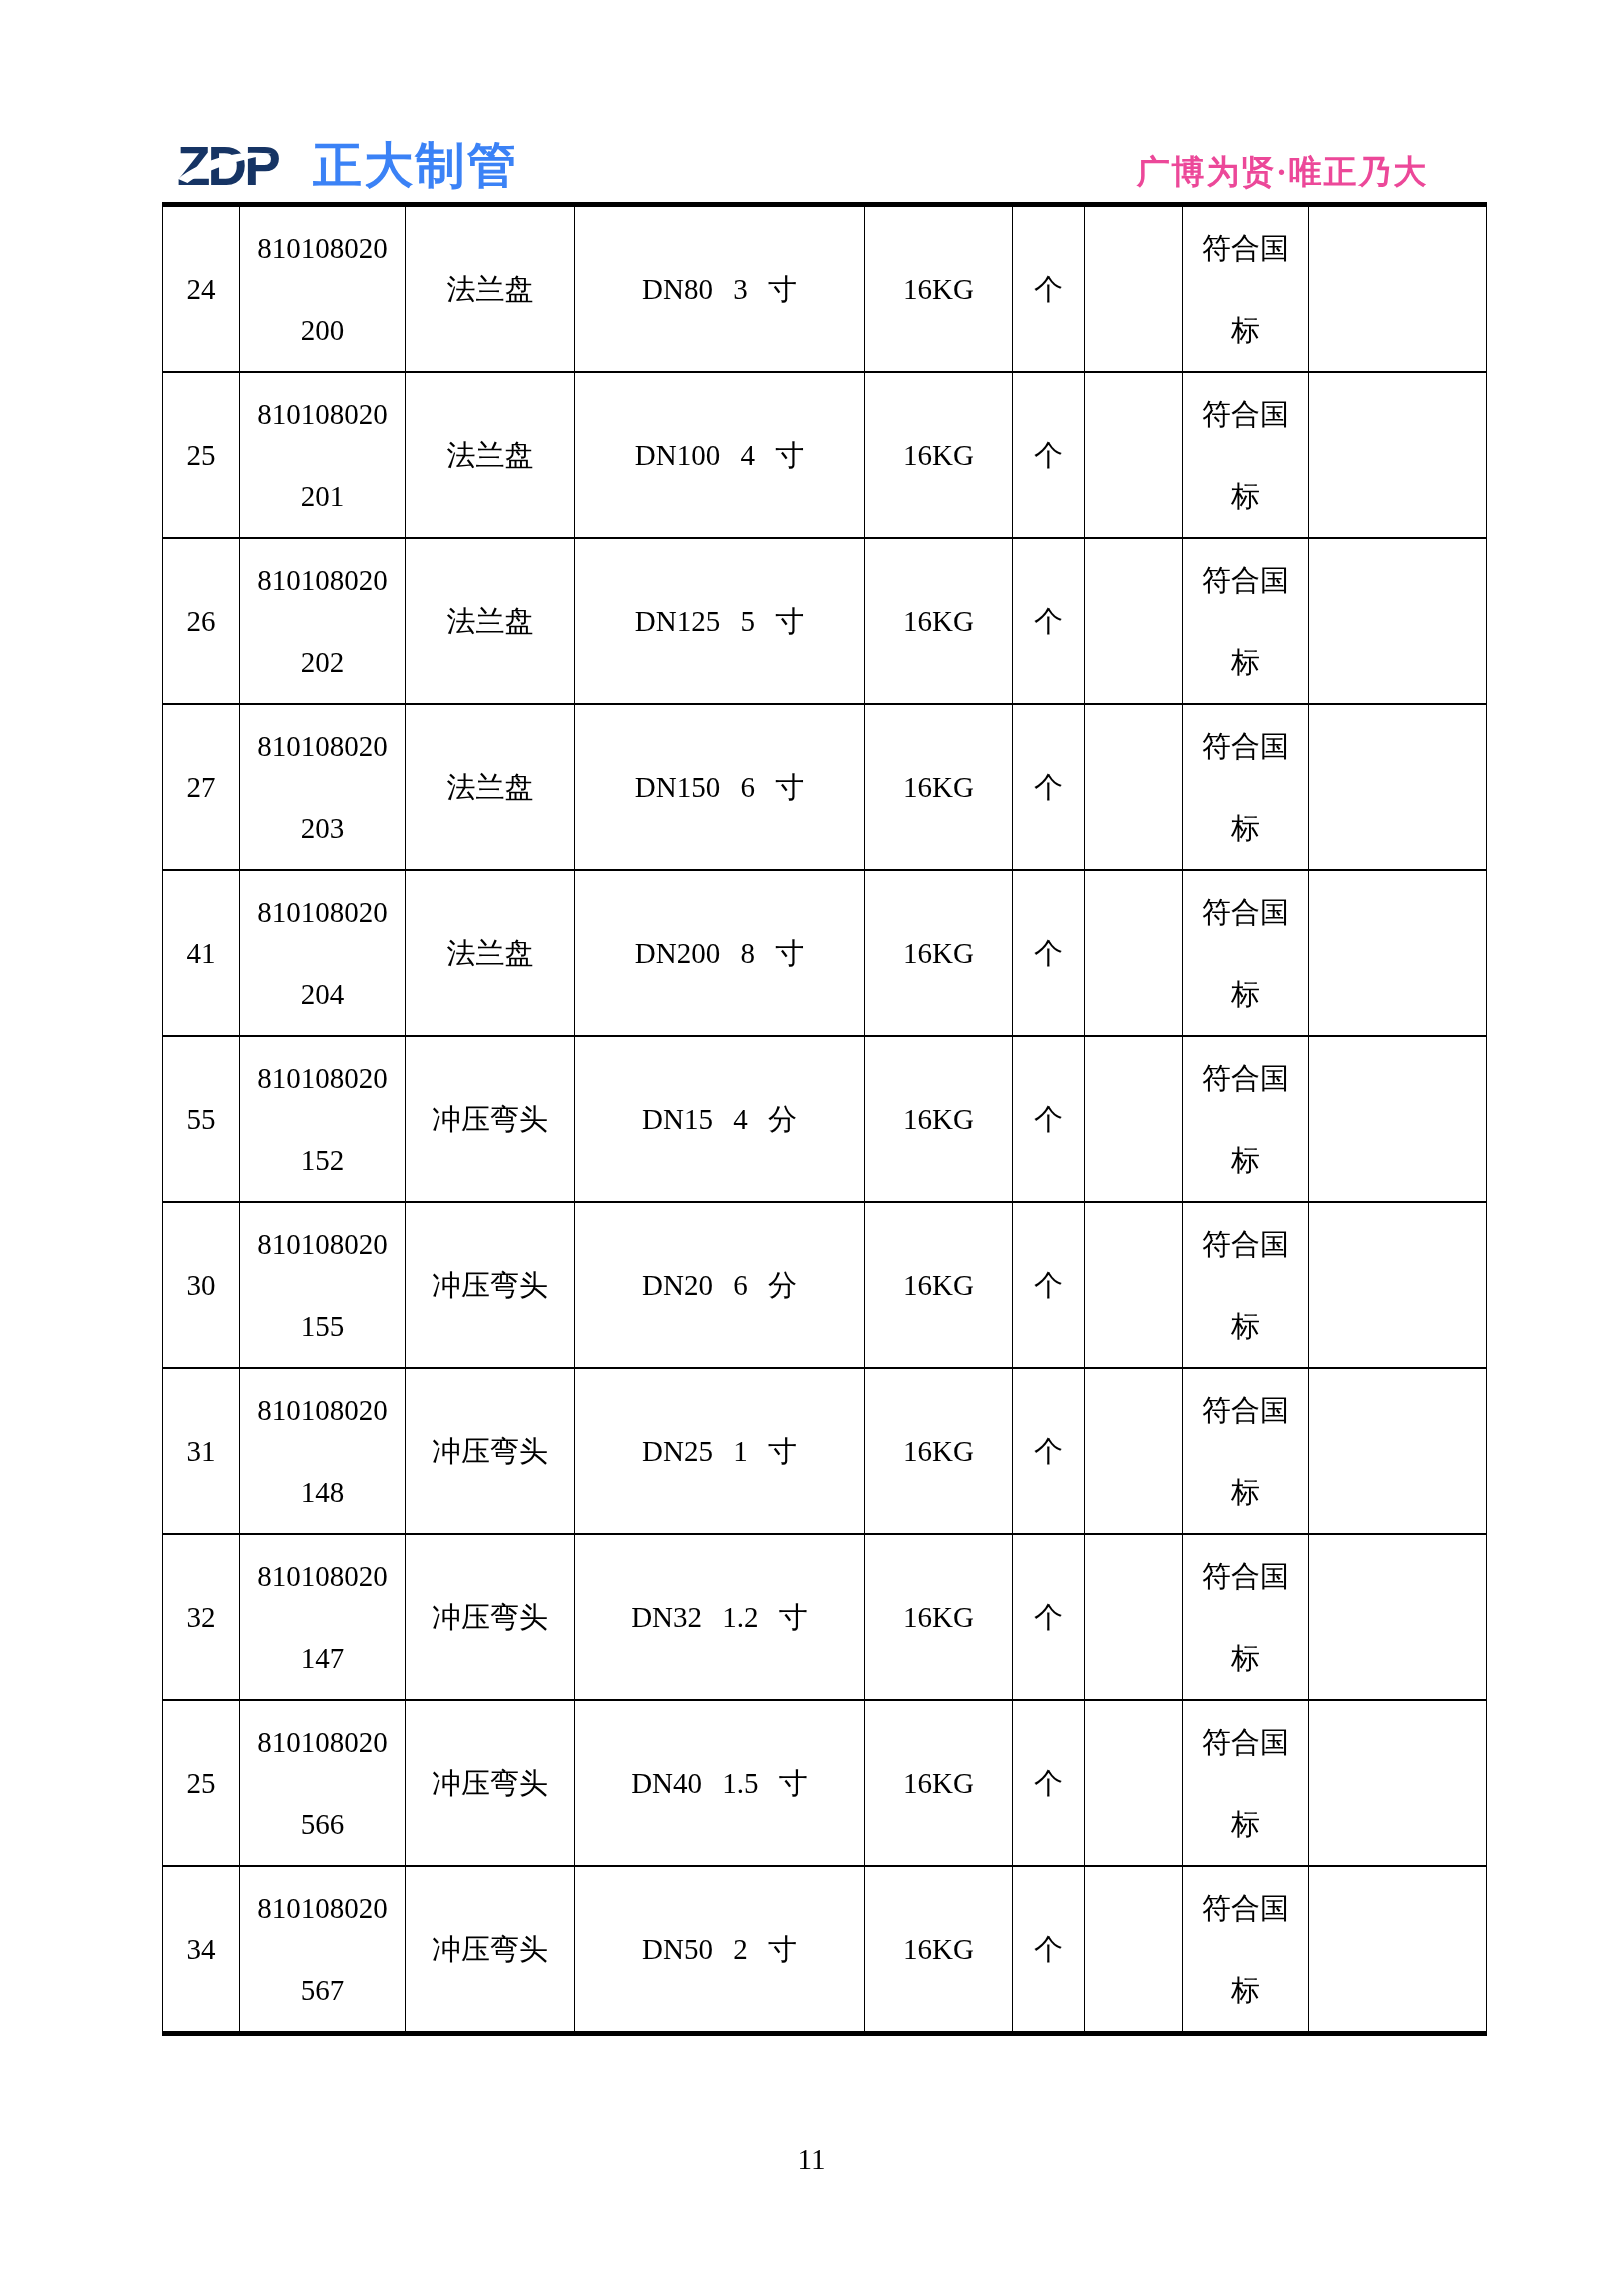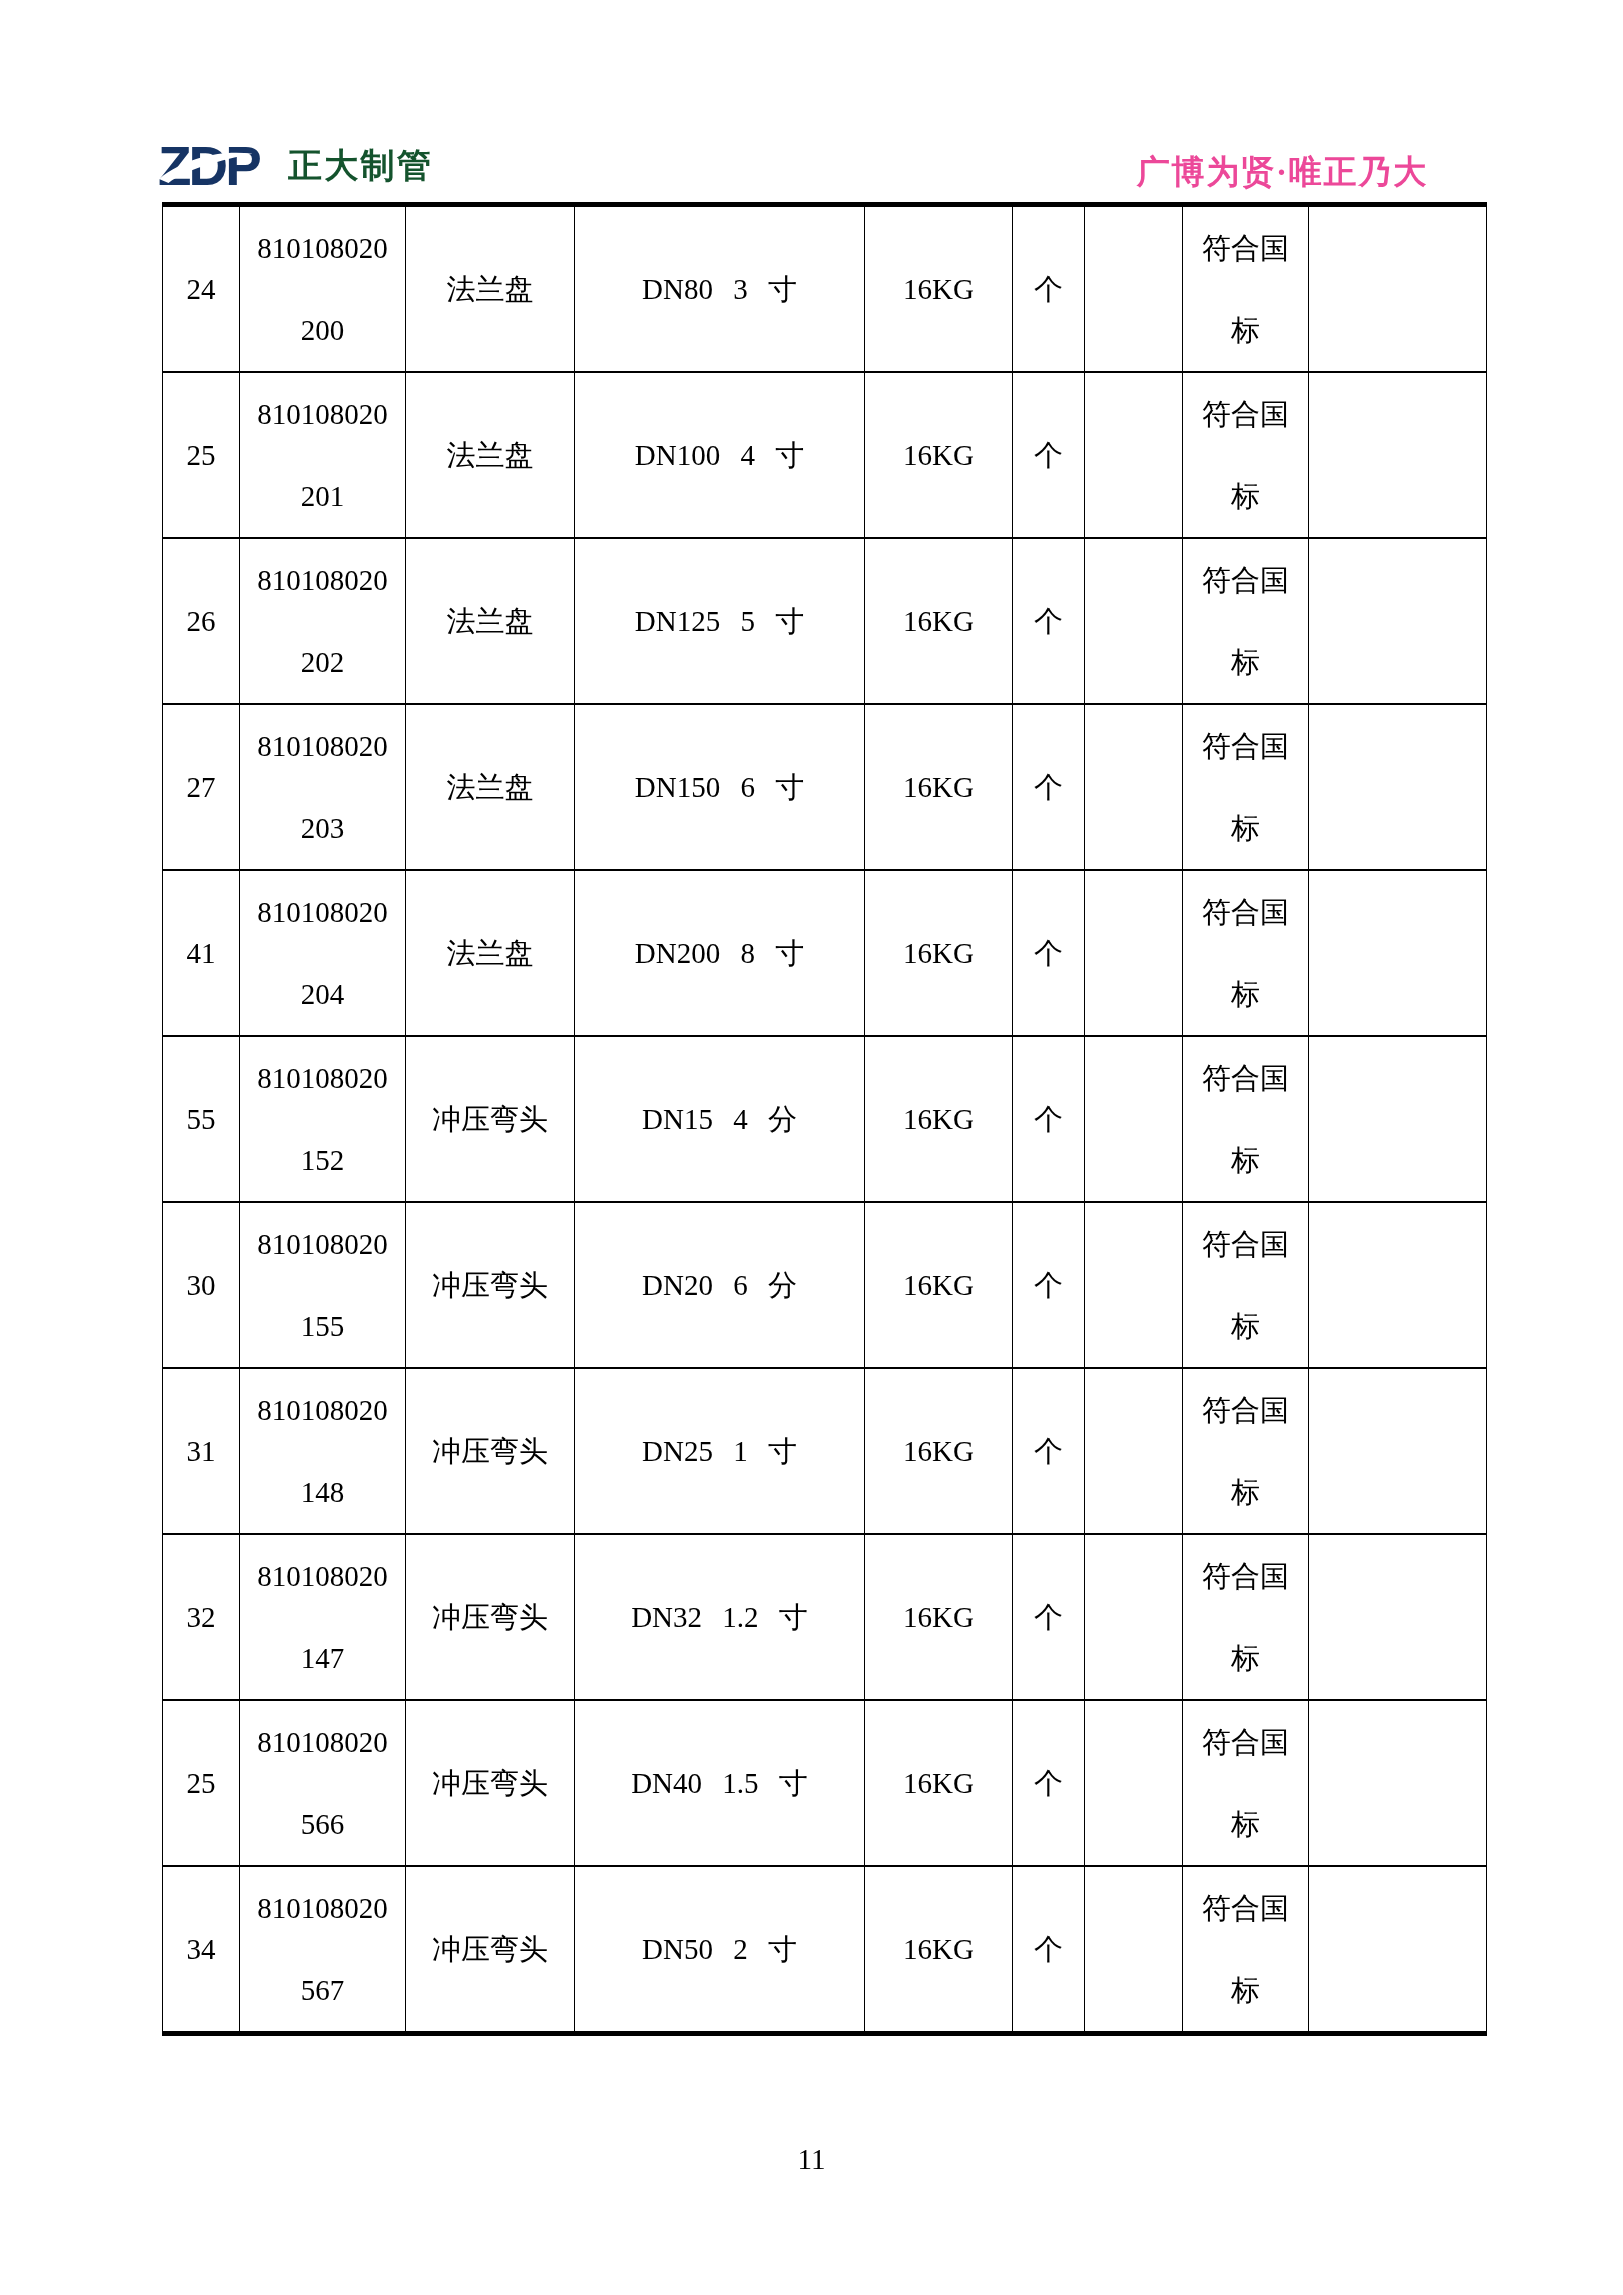--- a/index.html
+++ b/index.html
@@ -7,33 +7,33 @@
     position:relative;
     width:1623px;height:2295px;
     background:#ffffff;
     color:#000;
     font-family:"Liberation Serif","DejaVu Serif",serif;
     overflow:hidden;
   }
 
   
   .logo{
-    position:absolute;left:158px;top:139px;height:53px;
+    position:absolute;left:177px;top:139px;height:53px;
     display:flex;align-items:flex-start;
   }
   .logo-mark{position:relative;display:inline-block;width:127px;height:53px;}
   .logo-mark svg{display:block;}
   .logo-cn{
     font-family:"Liberation Sans","DejaVu Sans",sans-serif;
     font-weight:900;
-    font-size:34px;
+    font-size:49px;
     line-height:53px;
-    color:#14532d;
+    color:#3b82f6;
     letter-spacing:2.3px;
-    margin-left:3px;
+    margin-left:9px;
     white-space:nowrap;
   }
   .slogan{
     position:absolute;top:150px;right:195px;
     font-size:33px;
     font-weight:bold;
     color:#ec4899;
     letter-spacing:1.8px;
     white-space:nowrap;
     font-family:"Liberation Serif","DejaVu Serif",serif;

